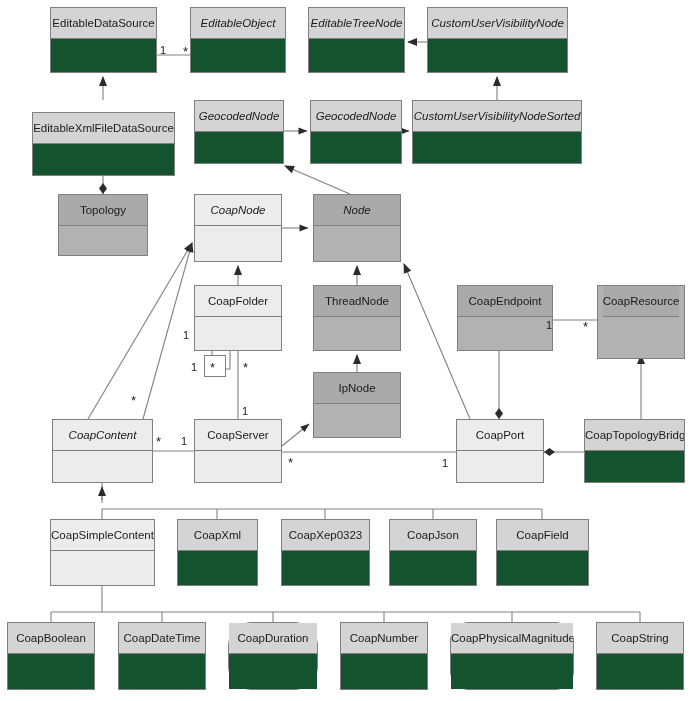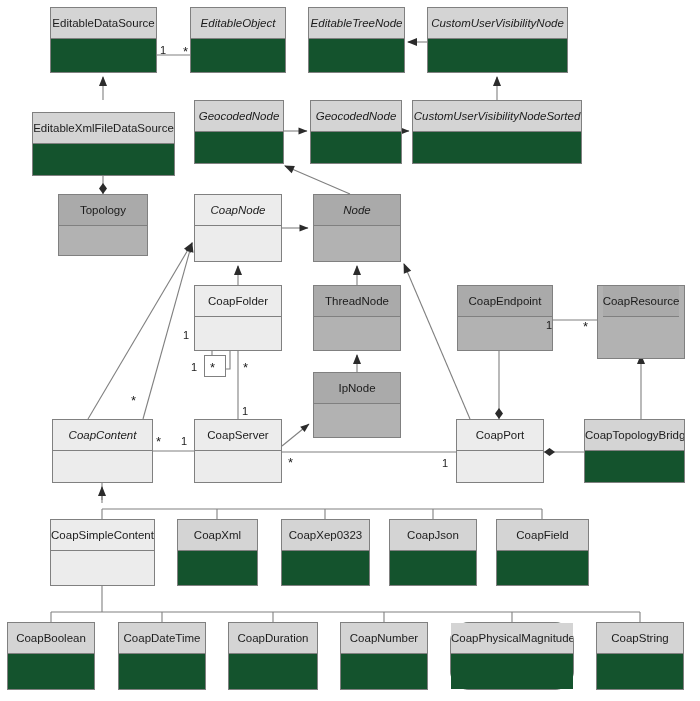--- a/index.html
+++ b/index.html
@@ -269,21 +269,21 @@
       <div class="body"></div>
     </div>
     <div class="uml-class tone-mid" style="left: 7px; top: 622px; width: 88px; height: 68px;">
       <div class="hdr">CoapBoolean</div>
       <div class="body"></div>
     </div>
     <div class="uml-class tone-mid" style="left: 118px; top: 622px; width: 88px; height: 68px;">
       <div class="hdr">CoapDateTime</div>
       <div class="body"></div>
     </div>
-    <div class="uml-class tone-mid" style="left: 228px; top: 622px; width: 90px; height: 68px;">
+    <div class="uml-class tone-mid" style="left: 228px; top: 622px; width: 90px; height: 68px; border-radius: 24px;">
       <div class="hdr">CoapDuration</div>
       <div class="body"></div>
     </div>
     <div class="uml-class tone-mid" style="left: 340px; top: 622px; width: 88px; height: 68px;">
       <div class="hdr">CoapNumber</div>
       <div class="body"></div>
     </div>
     <div class="uml-class tone-mid" style="left: 450px; top: 622px; width: 124px; height: 68px; border-radius: 19px;">
       <div class="hdr">CoapPhysicalMagnitude</div>
       <div class="body"></div>

